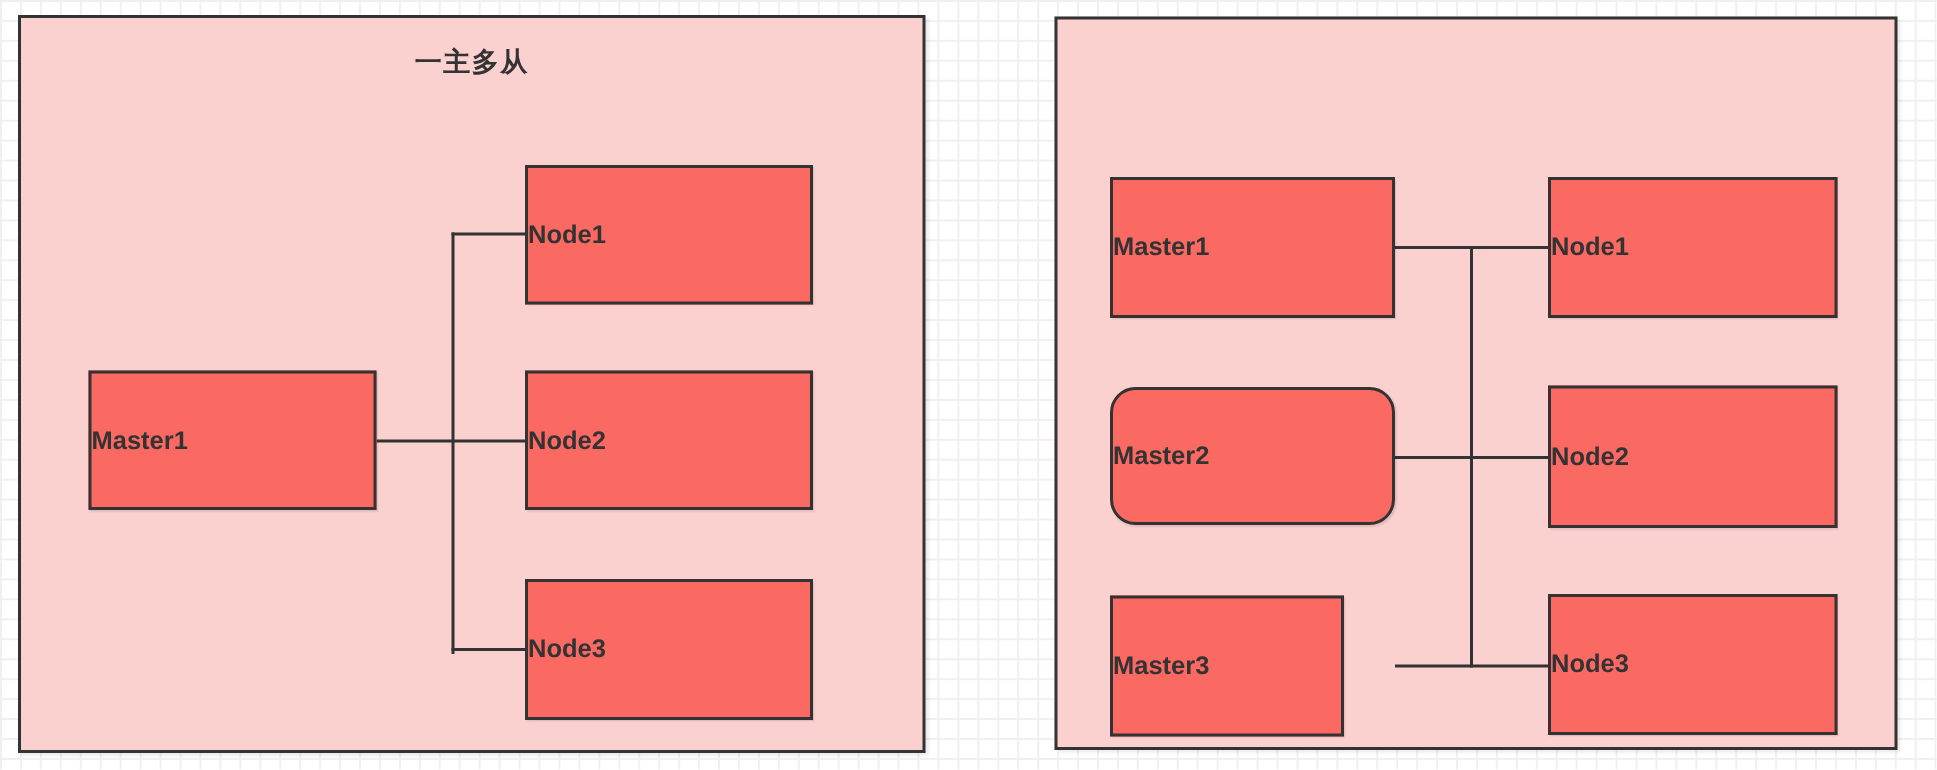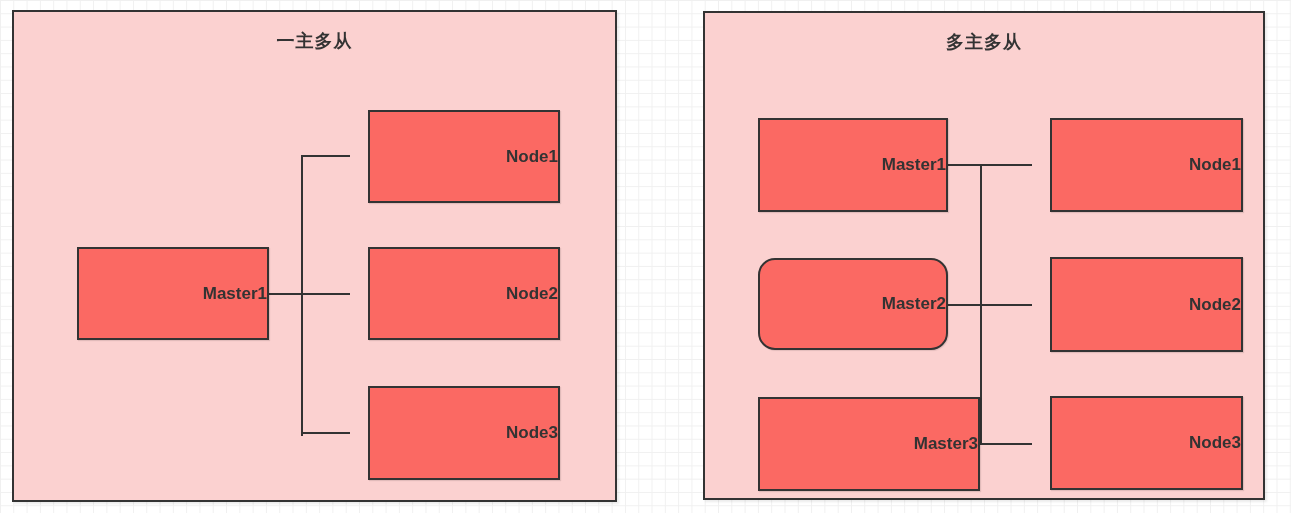--- a/index.html
+++ b/index.html
@@ -30,23 +30,22 @@
     font-weight: bold;
     color: #333333;
     letter-spacing: 1px;
   }
   .box {
     position: absolute;
     background: #fb6963;
     border: 2px solid #333333;
     display: flex;
     align-items: center;
-    justify-content: flex-end;
+    justify-content: flex-start;
     box-shadow: 1px 1px 1px rgba(0,0,0,0.10);
-    margin-left: 18px;
   }
   .box span {
     font-size: 17px;
     font-weight: bold;
     color: #333333;
   }
   .line {
     position: absolute;
     background: #333333;
   }
@@ -72,40 +71,39 @@
     </div>
     <div class="box" style="left:336px; top:235px; width:192px; height:93px;">
       <span>Node2</span>
     </div>
     <div class="box" style="left:336px; top:374px; width:192px; height:94px;">
       <span>Node3</span>
     </div>
   </section>
 
   <section class="panel panel-right">
-    <h2 class="panel-title">多主多从</h2>
 
     <div class="line" style="left:225px; top:151px; width:102px; height:2px;"></div>
     <div class="line" style="left:225px; top:291px; width:102px; height:2px;"></div>
     <div class="line" style="left:225px; top:430px; width:102px; height:2px;"></div>
     <div class="line" style="left:275px; top:151px; width:2px; height:281px;"></div>
 
     <div class="box" style="left:35px; top:105px; width:190px; height:94px;">
       <span>Master1</span>
     </div>
     <div class="box" style="left:327px; top:105px; width:193px; height:94px;">
       <span>Node1</span>
     </div>
     <div class="box" style="left:35px; top:245px; width:190px; height:92px;border-radius:17px;">
       <span>Master2</span>
     </div>
     <div class="box" style="left:327px; top:244px; width:193px; height:95px;">
       <span>Node2</span>
     </div>
-    <div class="box" style="left:35px; top:384px; width:222px; height:94px;">
+    <div class="box" style="left:35px; top:384px; width:156px; height:94px;">
       <span>Master3</span>
     </div>
     <div class="box" style="left:327px; top:383px; width:193px; height:94px;">
       <span>Node3</span>
     </div>
   </section>
 
 </div>
 
 </body></html>

